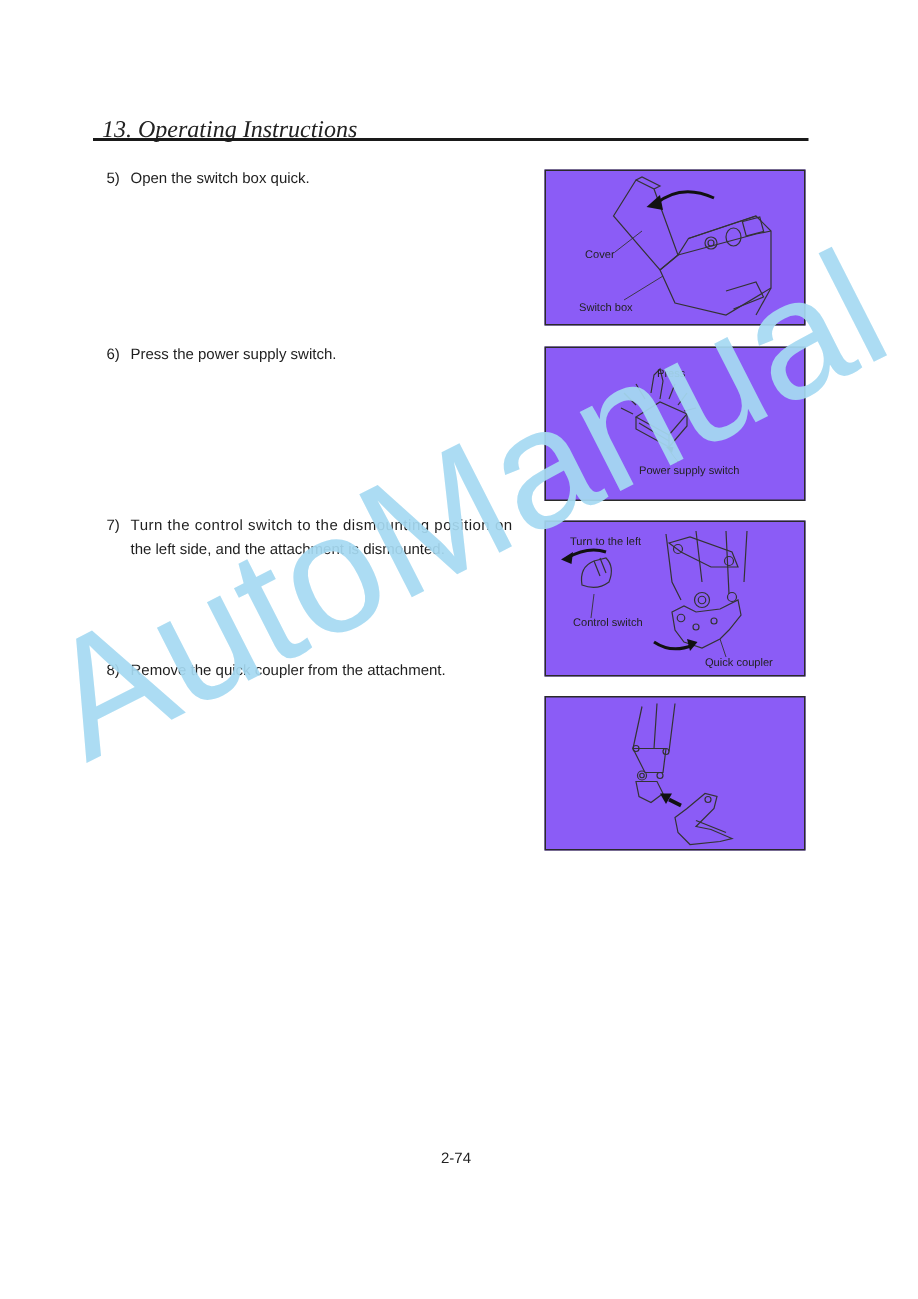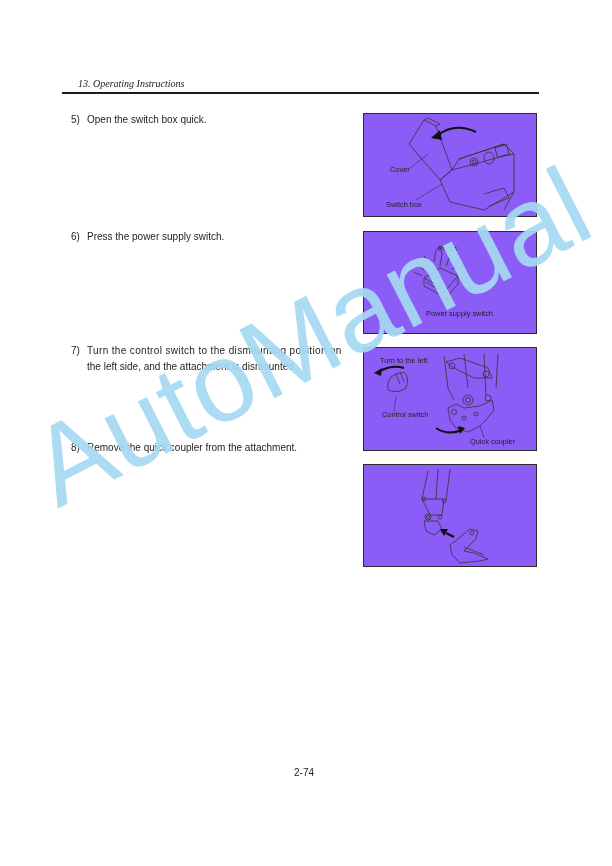--- a/index.html
+++ b/index.html
@@ -1,19 +1,19 @@
 <!DOCTYPE html>
 <html><head>
 <meta charset="utf-8">
 <style>
   html, body { margin: 0; padding: 0; background: #ffffff; }
   body { width: 612px; height: 866px; position: relative; overflow: hidden;
          font-family: "Liberation Sans", sans-serif; color: #1a1a1a; }
-  .header-title { position: absolute; left: 78px; top: 78px;
-         font-family: "Liberation Serif", serif; font-style: italic; font-size: 10px; color: #222; }
+  .header-title { position: absolute; left: 68px; top: 78px;
+         font-family: "Liberation Serif", serif; font-style: italic; font-size: 16px; color: #222; }
   .header-rule { position: absolute; left: 62px; top: 92px; width: 477px; height: 1.6px; background: #1a1a1a; }
   .step { position: absolute; left: 71px; font-size: 10px; line-height: 16px; color: #1e1e1e; }
   .step .num { display: inline-block; width: 16px; }
   .step .cont { padding-left: 16px; display: block; }
   .figure { position: absolute; left: 363px; width: 174px; border: 1.3px solid #2a2a2a; background: #8b5cf6; box-sizing: border-box; }
   .figure svg { position: absolute; left: 0; top: 0; }
   .fig-label { position: absolute; font-size: 7.4px; color: #222; white-space: nowrap; }
   .page-number { position: absolute; left: 294px; top: 767px; font-size: 10px; color: #222; }
   .watermark { position: absolute; left: 40px; top: 410px; font-family: "Liberation Sans", sans-serif;
         font-size: 112px; font-weight: 400; color: #a6daf2; opacity: 0.92;

